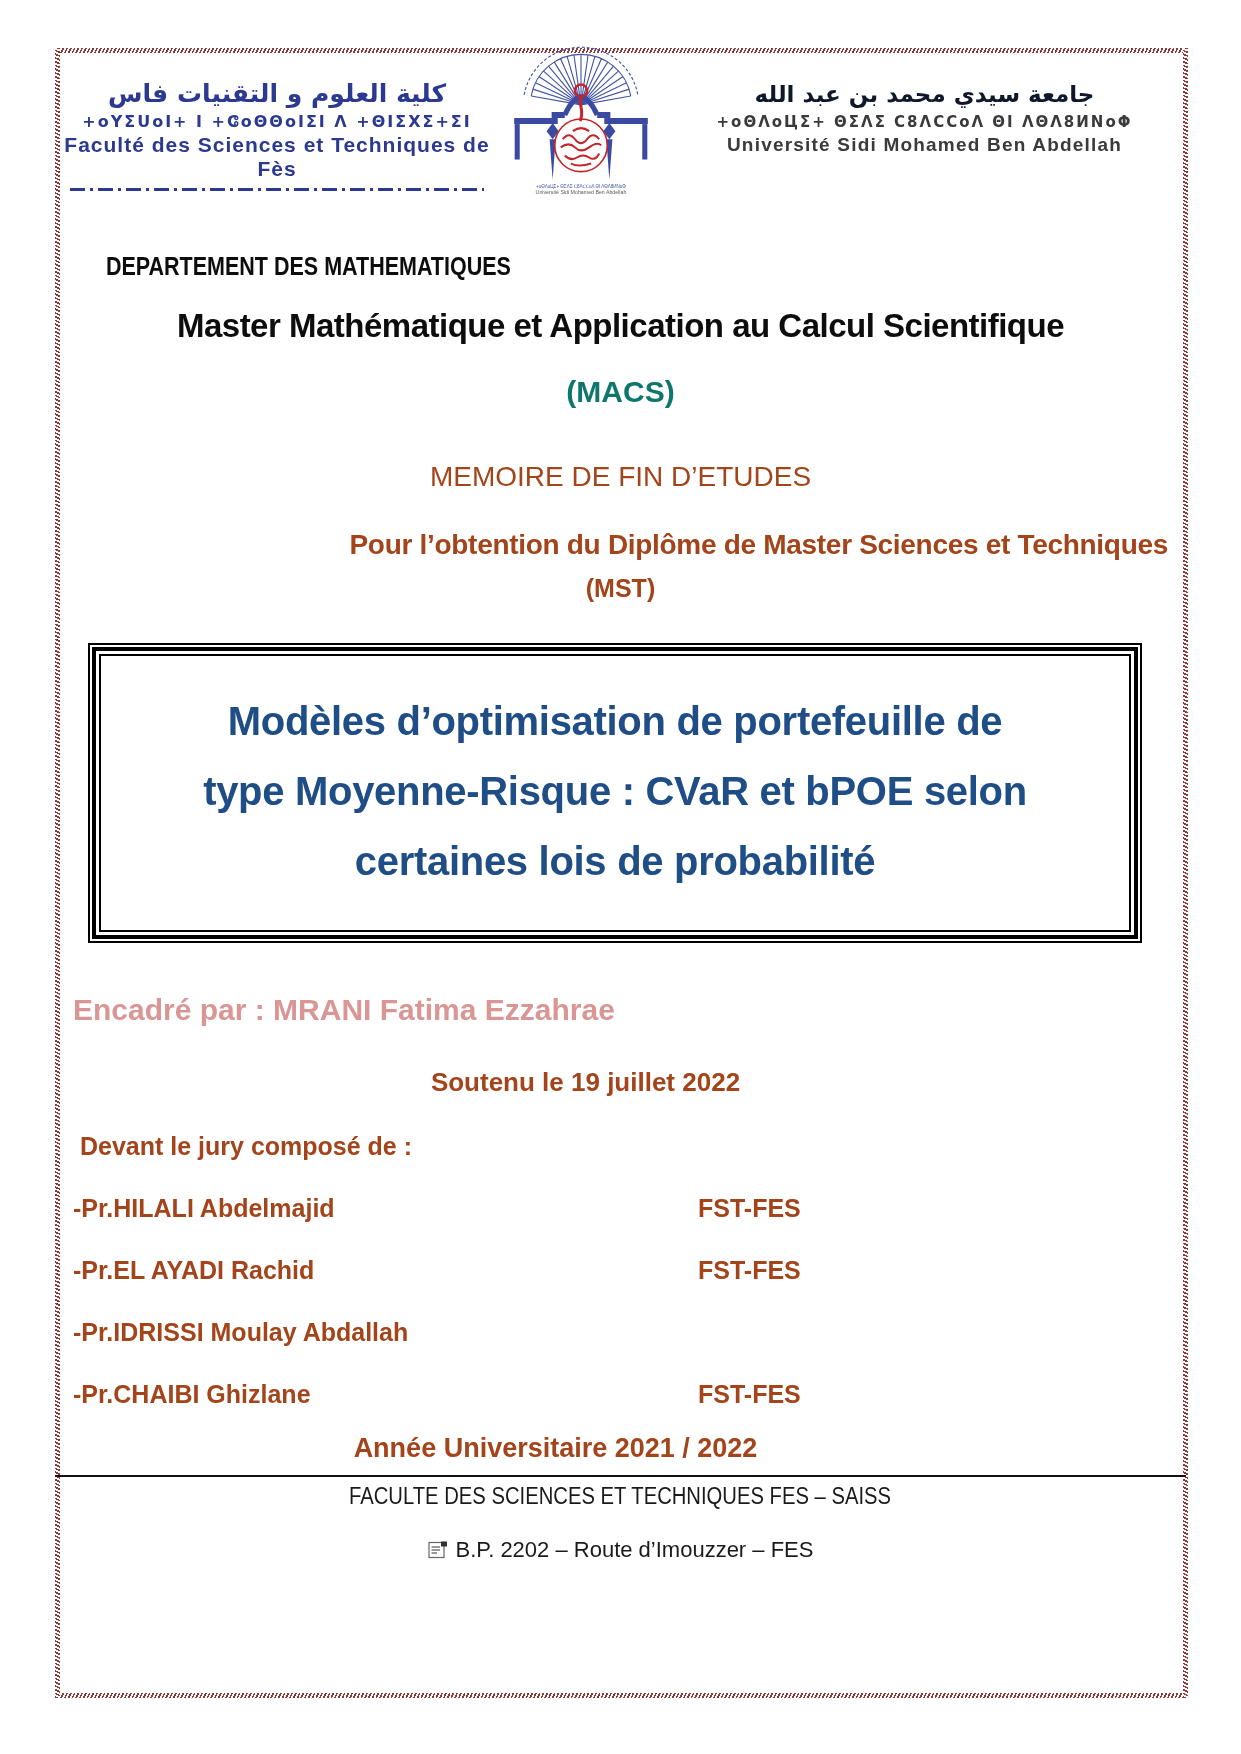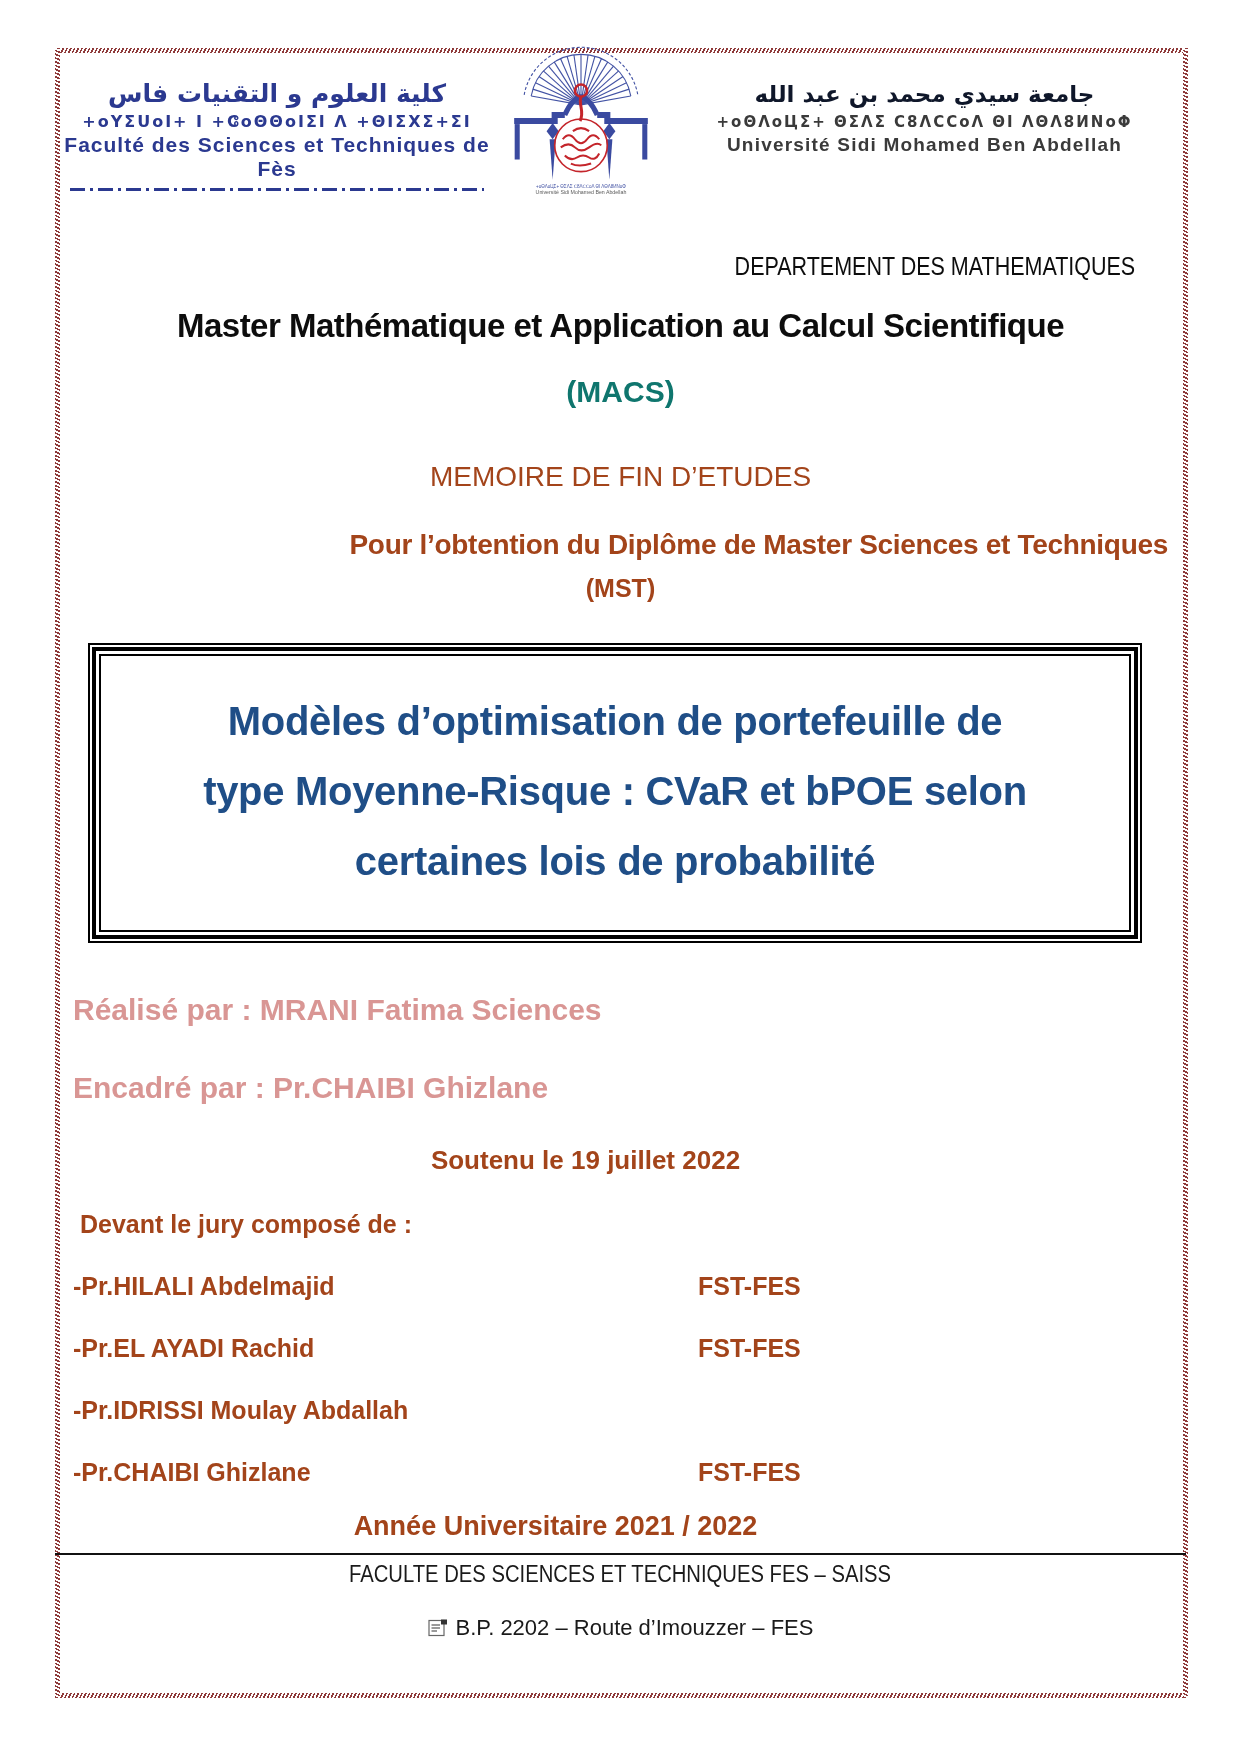--- a/index.html
+++ b/index.html
@@ -28,21 +28,21 @@
   .hdr-arabic-left{font-family:"DejaVu Sans",sans-serif;font-weight:bold;font-size:25px;color:#2b3990;line-height:1.25;}
   .hdr-tifinagh-left{font-family:"DejaVu Sans",sans-serif;font-weight:bold;font-size:16px;color:#2b3990;letter-spacing:2px;margin-top:3px;}
   .hdr-latin-left{font-weight:bold;font-size:21px;color:#2b3990;letter-spacing:1px;margin-top:2px;}
   .dashdot{height:3px;margin:7px auto 0 auto;width:96%;
     background:repeating-linear-gradient(90deg,#2b3990 0 15px,transparent 15px 20px,#2b3990 20px 23px,transparent 23px 28px);}
   .hdr-arabic-right{font-family:"DejaVu Sans",sans-serif;font-weight:bold;font-size:23px;color:#0f172a;line-height:1.25;}
   .hdr-tifinagh-right{font-family:"DejaVu Sans",sans-serif;font-weight:bold;font-size:15px;color:#3a3a3a;letter-spacing:2px;margin-top:4px;}
   .hdr-latin-right{font-weight:bold;font-size:19px;color:#3a3a3a;letter-spacing:1.2px;margin-top:3px;}
 
   
-  .dept{margin-top:64px;text-align:right;font-weight:normal;font-size:25px;color:#0d0d0d;}
+  .dept{margin-top:64px;text-align:left;font-weight:bold;font-size:25px;color:#0d0d0d;}
   .dept span{display:inline-block;transform:scaleX(0.86);letter-spacing:0px;}
   .master{margin-top:26px;text-align:center;font-weight:bold;font-size:33px;color:#0d0d0d;letter-spacing:-0.5px;}
   .macs{margin-top:30px;text-align:center;font-weight:bold;font-size:30px;color:#0f766e;}
   .memoire{margin-top:52px;text-align:center;font-weight:normal;font-size:28px;color:#a3441a;}
   .diplome{margin-top:36px;text-align:right;font-weight:bold;font-size:28px;color:#a3441a;letter-spacing:-0.3px;}
   .mst{margin-top:13px;text-align:center;font-weight:bold;font-size:25px;color:#a3441a;}
 
   
   .title-box{margin:40px 26px 0 15px;border:2px solid #000;padding:2px;}
   .title-box-mid{border:4px solid #000;padding:3px;}
@@ -170,22 +170,21 @@
         <div class="title-box-inner">
           <div class="thesis-title">
             <span>Modèles d’optimisation de portefeuille de</span>
             <span>type Moyenne-Risque : CVaR et bPOE selon</span>
             <span>certaines lois de probabilité</span>
           </div>
         </div>
       </div>
     </div>
 
-    <div class="realise">Réalisé par : MRANI Fatima Sciences</div>
-    <div class="encadre">Encadré par : Pr.CHAIBI Ghizlane</div>
+    <div class="realise">Encadré par : MRANI Fatima Ezzahrae</div>
     <div class="soutenu">Soutenu le 19 juillet 2022</div>
     <div class="jury-heading">Devant le jury composé de :</div>
 
     <div class="jury-row">
       <div class="jury-name">-Pr.HILALI Abdelmajid</div>
       <div class="jury-aff">FST-FES</div>
     </div>
     <div class="jury-row">
       <div class="jury-name">-Pr.EL AYADI Rachid</div>
       <div class="jury-aff">FST-FES</div>

